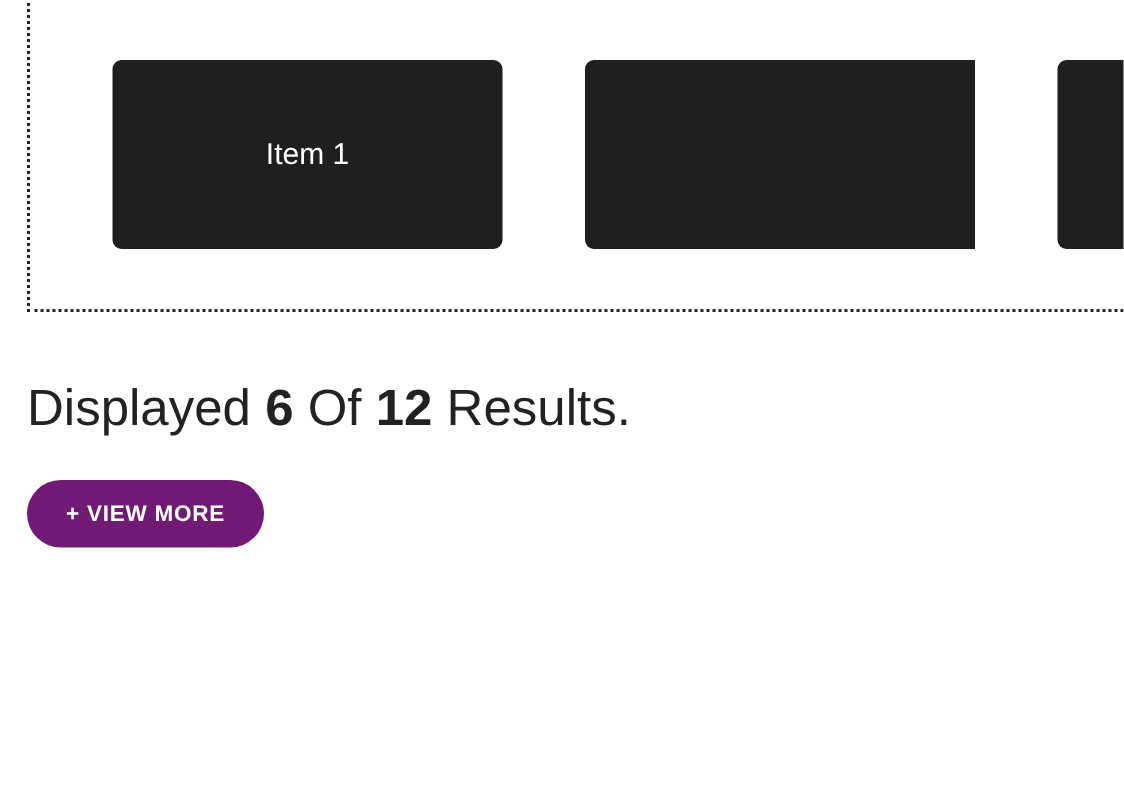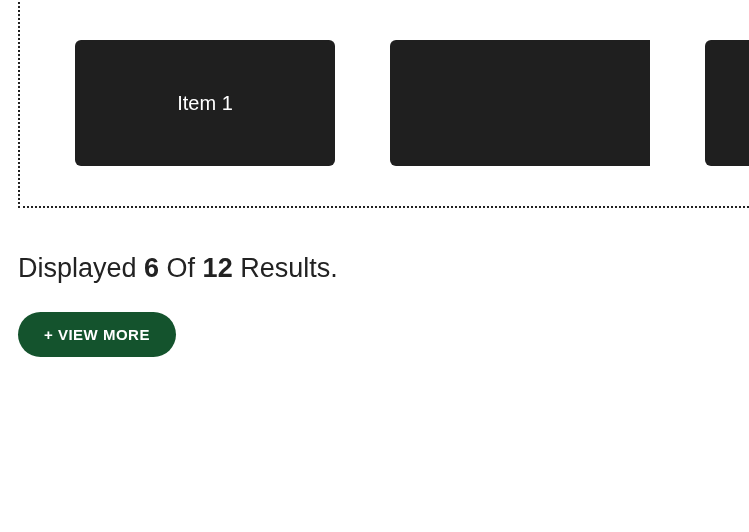--- a/index.html
+++ b/index.html
@@ -45,31 +45,31 @@
       font-weight: 400;
     }
     .item-card.partial {
       border-radius: 6px 0 0 6px;
       justify-content: flex-start;
       padding-left: 20px;
     }
     .results-text {
       margin-top: 45px;
       margin-left: 18px;
-      font-size: 27px;
+      font-size: 34px;
       color: #222;
       font-weight: 400;
     }
     .results-text strong {
       font-weight: 700;
     }
     .view-more-btn {
       margin-top: 28px;
       margin-left: 18px;
-      background: #14532d;
+      background: #701a75;
       color: #fff;
       border: none;
       border-radius: 24px;
       padding: 14px 26px;
       font-size: 15px;
       font-weight: 700;
       letter-spacing: 0.5px;
       cursor: pointer;
       display: inline-flex;
       align-items: center;

